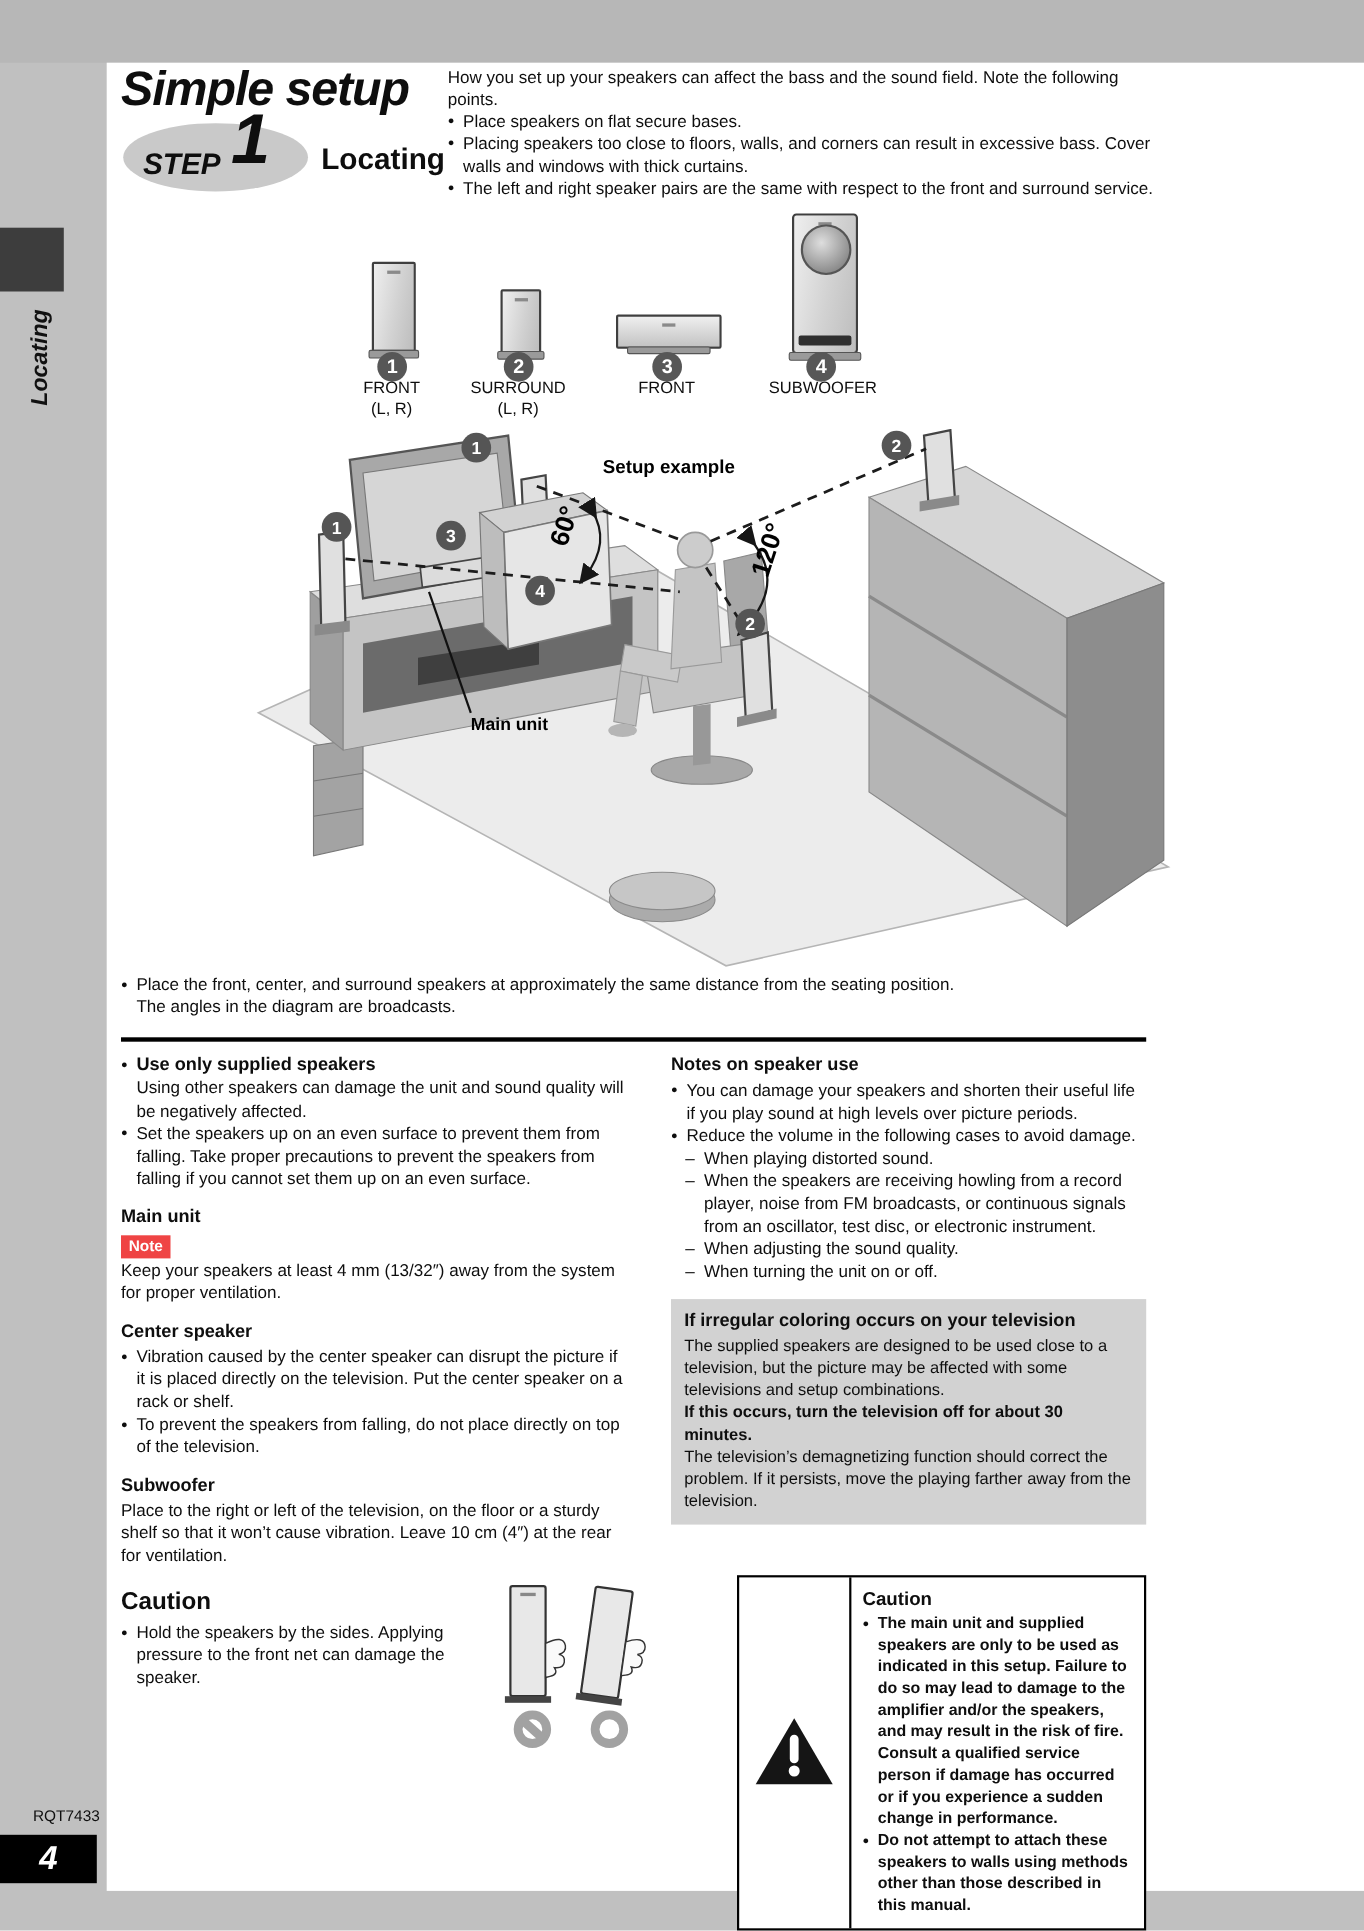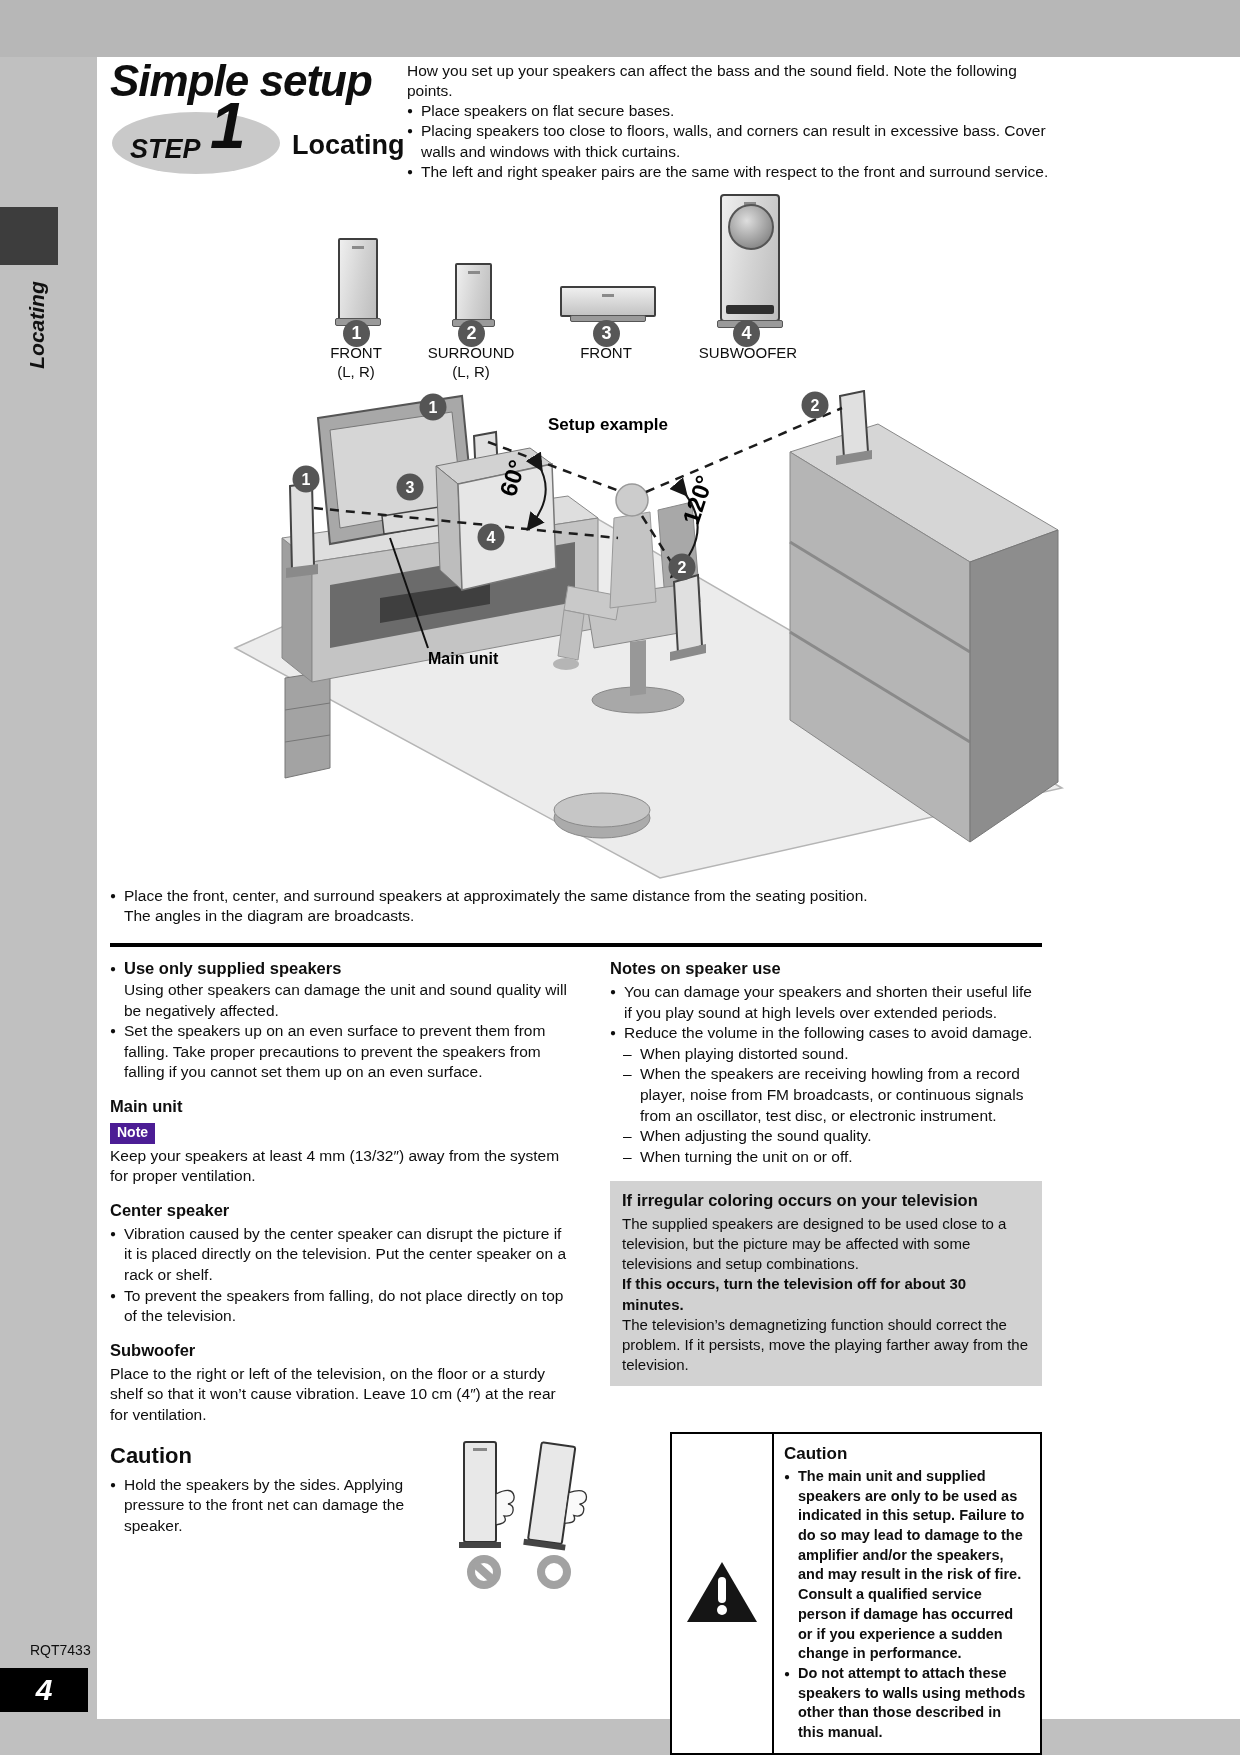--- a/index.html
+++ b/index.html
@@ -52,21 +52,21 @@
 
   
   .col{position:absolute;top:958px;font-size:15.5px;line-height:1.33;}
   .col p{margin:0;}
   .ind{padding-left:14px;}
   .bh{position:relative;padding-left:14px;font-weight:bold;font-size:16.5px;}
   .bh::before{content:"●";position:absolute;left:0;top:4px;font-size:10px;}
   h2,h3{margin:0;}
   .col h3{font-size:16.5px;margin:13px 0 2px;}
   .col h2{font-size:22px;margin:15px 0 5px;}
-  .note-badge{display:inline-block;background:#4c1d95;color:#fff;font-weight:bold;font-size:14px;padding:0 7px 2px;margin:3px 0 2px;}
+  .note-badge{display:inline-block;background:#ef4444;color:#fff;font-weight:bold;font-size:14px;padding:0 7px 2px;margin:3px 0 2px;}
   .narrow{width:335px;}
 
   .gray-box{margin-top:14px;background:#d2d2d2;padding:8px 12px 10px;font-size:15px;line-height:1.35;}
   .gb-title{font-weight:bold;font-size:16.5px;margin-bottom:2px;}
   .gb-bold{font-weight:bold;}
 
   .caution-box{margin-top:46px;margin-left:60px;width:372px;border:2.5px solid #000;display:flex;box-sizing:border-box;background:#fff;}
   .cb-icon-cell{width:100px;border-right:2.5px solid #000;display:flex;align-items:center;justify-content:center;}
   .cb-text{flex:1;padding:8px 10px 10px;font-size:14.5px;line-height:1.36;}
   .cb-title{font-weight:bold;font-size:17px;margin-bottom:2px;}
@@ -262,21 +262,21 @@
     <circle cx="34" cy="134" r="13" fill="none" stroke="#a2a2a2" stroke-width="8"></circle>
     <line x1="24" y1="125" x2="44" y2="143" stroke="#a2a2a2" stroke-width="8"></line>
   </g>
   <g>
     <circle cx="104" cy="134" r="13" fill="none" stroke="#a2a2a2" stroke-width="8"></circle>
   </g>
 </svg>
 
 <div class="col" style="left:610px;width:432px">
   <h3 style="margin-top:0">Notes on speaker use</h3>
-  <div class="b">You can damage your speakers and shorten their useful life if you play sound at high levels over extended periods.</div>
+  <div class="b">You can damage your speakers and shorten their useful life if you play sound at high levels over picture periods.</div>
   <div class="b">Reduce the volume in the following cases to avoid damage.</div>
   <div class="d">When playing distorted sound.</div>
   <div class="d">When the speakers are receiving howling from a record player, noise from FM broadcasts, or continuous signals from an oscillator, test disc, or electronic instrument.</div>
   <div class="d">When adjusting the sound quality.</div>
   <div class="d">When turning the unit on or off.</div>
 
   <div class="gray-box">
     <div class="gb-title">If irregular coloring occurs on your television</div>
     <p>The supplied speakers are designed to be used close to a television, but the picture may be affected with some televisions and setup combinations.</p>
     <div class="gb-bold">If this occurs, turn the television off for about 30 minutes.</div>

